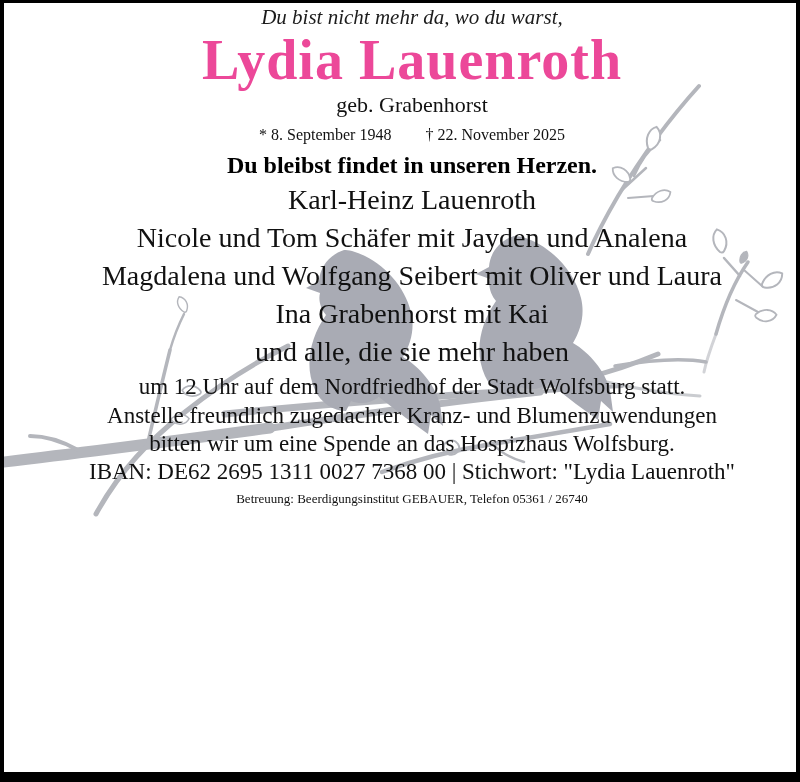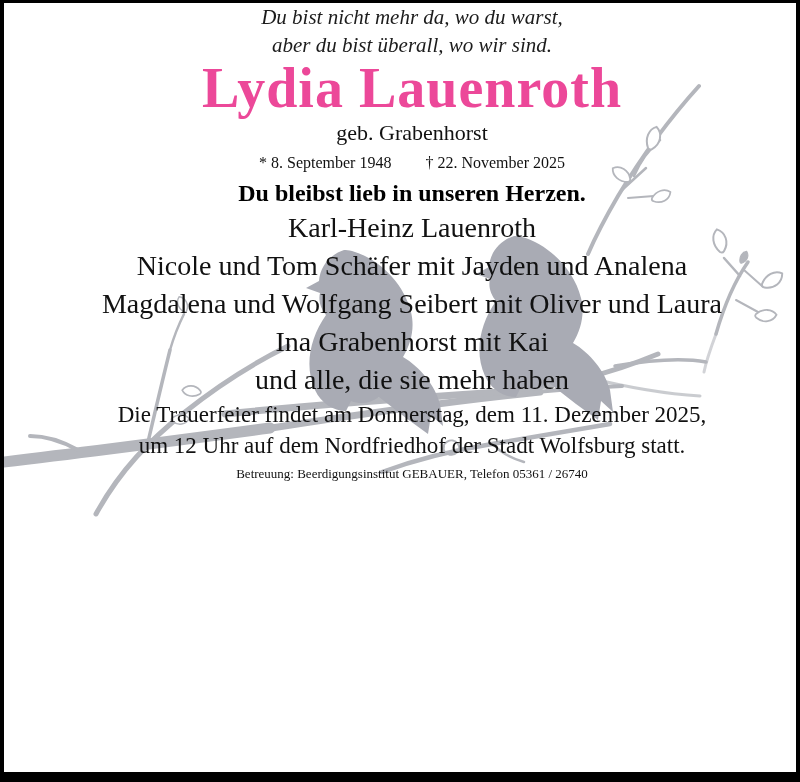--- a/index.html
+++ b/index.html
@@ -143,43 +143,46 @@
       <g transform="translate(170,-14)">
         <use href="#bird-shape"></use>
       </g>
     </g>
   </svg>
 
   <div class="content">
 
     <p class="quote">
       <span class="line">Du bist nicht mehr da, wo du warst,</span>
-      <span class="line">aber du bist überall, wo wir sind.</span>
     </p>
 
     <div class="name">Lydia Lauenroth</div>
 
     <div class="maiden">geb. Grabenhorst</div>
 
     <div class="dates">
       <span>* 8. September 1948</span><span class="death-date">† 22. November 2025</span>
     </div>
 
-    <div class="tribute">Du bleibst lieb in unseren Herzen.</div>
+    <div class="tribute">Du bleibst findet in unseren Herzen.</div>
 
     <div class="mourners">
       <span class="line">Karl-Heinz Lauenroth</span>
       <span class="line">Nicole und Tom Schäfer mit Jayden und Analena</span>
       <span class="line">Magdalena und Wolfgang Seibert mit Oliver und Laura</span>
       <span class="line">Ina Grabenhorst mit Kai</span>
       <span class="line">und alle, die sie mehr haben</span>
     </div>
 
     <div class="service">
-      <span class="line">Die Trauerfeier findet am Donnerstag, dem 11. Dezember 2025,</span>
       <span class="line">um 12 Uhr auf dem Nordfriedhof der Stadt Wolfsburg statt.</span>
     </div>
 
+    <div class="donation">
+      <span class="line">Anstelle freundlich zugedachter Kranz- und Blumenzuwendungen</span>
+      <span class="line">bitten wir um eine Spende an das Hospizhaus Wolfsburg.</span>
+      <span class="line">IBAN: DE62 2695 1311 0027 7368 00  |  Stichwort: "Lydia Lauenroth"</span>
+    </div>
 
     <div class="footer">Betreuung: Beerdigungsinstitut GEBAUER, Telefon 05361 / 26740</div>
 
   </div>
 </div>
 
 </body></html>

